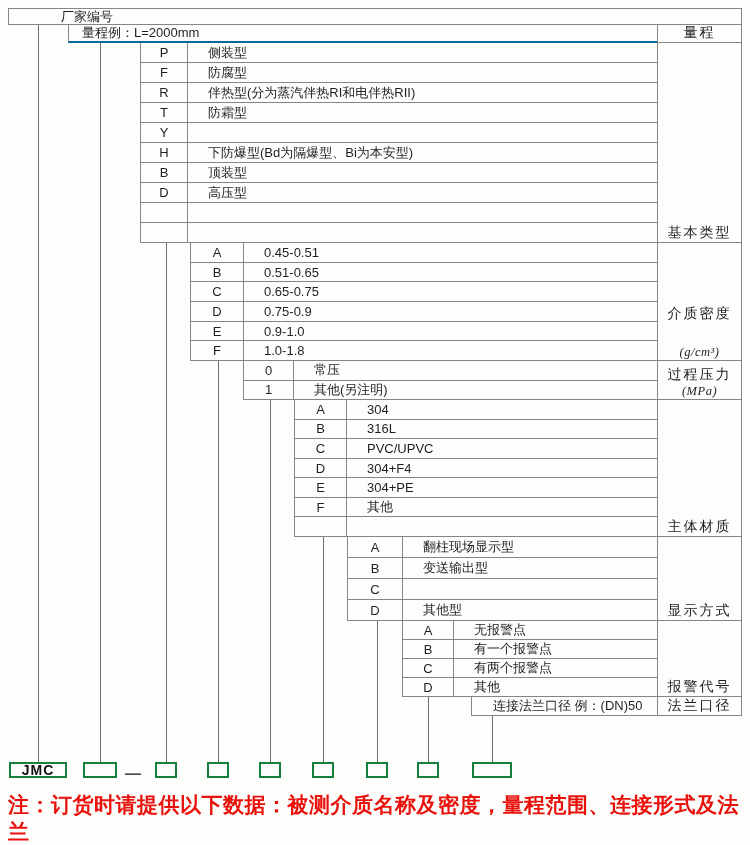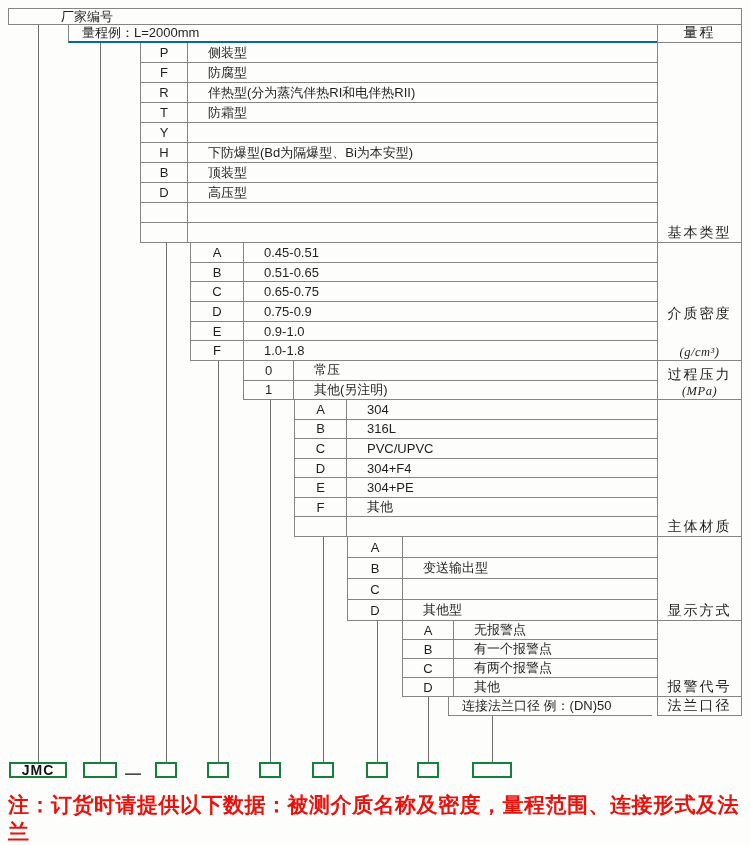--- a/index.html
+++ b/index.html
@@ -139,20 +139,21 @@
           <div class="dcell">其他</div>
         </div>
         <div class="trow">
           <div class="ccell" style="width: 52px;"></div>
           <div class="dcell"></div>
         </div>
       </div>
       <div class="sec" style="left: 347px; top: 537px; width: 310px; height: 84px;">
         <div class="trow rb">
           <div class="ccell" style="width: 55px;">A</div>
+          <div class="dcell">翻柱现场显示型</div>
         </div>
         <div class="trow rb">
           <div class="ccell" style="width: 55px;">B</div>
           <div class="dcell">变送输出型</div>
         </div>
         <div class="trow rb">
           <div class="ccell" style="width: 55px;">C</div>
         </div>
         <div class="trow">
           <div class="ccell" style="width: 55px;">D</div>
@@ -170,21 +171,21 @@
         </div>
         <div class="trow rb">
           <div class="ccell" style="width: 51px;">C</div>
           <div class="dcell">有两个报警点</div>
         </div>
         <div class="trow">
           <div class="ccell" style="width: 51px;">D</div>
           <div class="dcell">其他</div>
         </div>
       </div>
-      <div class="sec" style="left: 448px; top: 697px; width: 204px; height: 19px;">
+      <div class="sec" style="left: 471px; top: 697px; width: 204px; height: 19px; padding-left: 8px;">
         <div class="trow">
           <div class="dcell" style="padding-left: 13px;">连接法兰口径 例：(DN)50</div>
         </div>
       </div>
       <div class="lab" style="top: 25px; height: 18px;">
         <div>量程</div>
       </div>
       <div class="lab" style="top: 43px; height: 200px;">
         <div>基本类型</div>
       </div>

